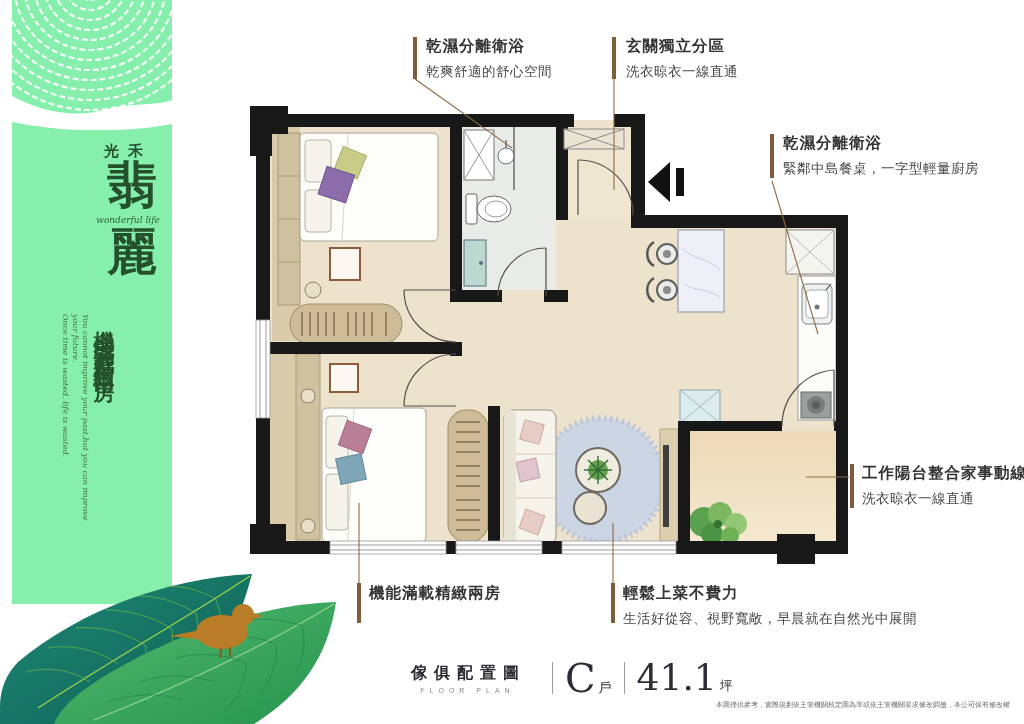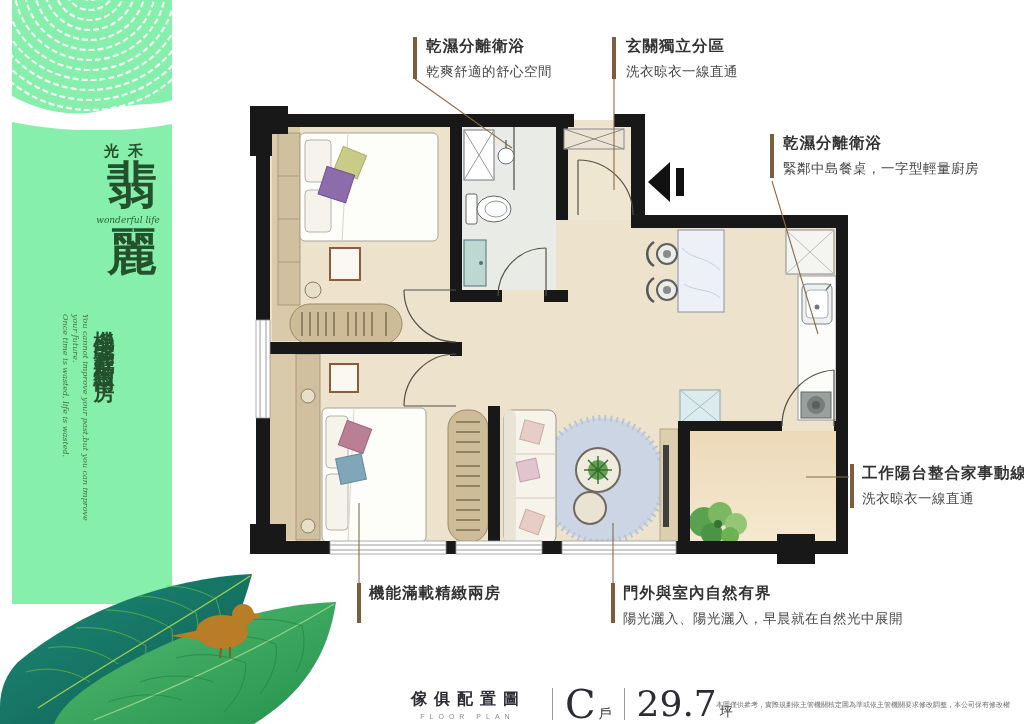--- a/index.html
+++ b/index.html
@@ -22,21 +22,21 @@
                     color:#41713a;font-family:"DejaVu Serif",serif;}
   .leaves{position:absolute;left:0;top:544px;}
   
   .plan{position:absolute;left:250px;top:98px;}
   .overlay{position:absolute;left:0;top:0;pointer-events:none;}
   
   .callout{position:absolute;white-space:nowrap;}
   .c-title{font-size:15.5px;font-weight:700;color:#333333;letter-spacing:1px;}
   .c-desc{font-size:13.5px;color:#474747;margin-top:6px;letter-spacing:0.5px;}
   
-  .footer{position:absolute;left:404px;top:684px;display:flex;align-items:center;color:#2c2c34;}
+  .footer{position:absolute;left:404px;top:658px;display:flex;align-items:center;color:#2c2c34;}
   .f-label{display:flex;flex-direction:column;align-items:center;margin-right:14px;}
   .f-label-zh{font-size:16px;letter-spacing:7px;font-weight:600;font-family:"DejaVu Serif",serif;
               text-indent:7px;}
   .f-label-en{font-size:7px;letter-spacing:5px;color:#8a8a8a;margin-top:3px;text-indent:5px;}
   .f-div{width:1px;height:32px;background:#9a9aa2;margin:0 12px;}
   .f-unit,.f-area{display:flex;align-items:baseline;font-family:"DejaVu Serif",serif;}
   .f-big{font-size:40px;line-height:40px;}
   .f-big2{font-size:36px;line-height:36px;}
   .f-small{font-size:13px;margin-left:3px;}
   .disclaimer{position:absolute;right:14px;top:700px;font-size:7px;color:#6e6e6e;letter-spacing:0;}
@@ -371,36 +371,36 @@
     <div class="c-desc">緊鄰中島餐桌，一字型輕量廚房</div>
   </div>
   <div class="callout" style="left:862px;top:463px">
     <div class="c-title">工作陽台整合家事動線</div>
     <div class="c-desc">洗衣晾衣一線直通</div>
   </div>
   <div class="callout" style="left:369px;top:583px">
     <div class="c-title">機能滿載精緻兩房</div>
   </div>
   <div class="callout" style="left:623px;top:583px">
-    <div class="c-title">門外與室內自然有界</div>
-    <div class="c-desc">陽光灑入、陽光灑入，早晨就在自然光中展開</div>
+    <div class="c-title">輕鬆上菜不費力</div>
+    <div class="c-desc">生活好從容、視野寬敞，早晨就在自然光中展開</div>
   </div>
 
   <div class="footer">
     <div class="f-label">
       <div class="f-label-zh">傢俱配置圖</div>
       <div class="f-label-en">FLOOR PLAN</div>
     </div>
     <div class="f-div"></div>
     <div class="f-unit">
       <span class="f-big">C</span>
       <span class="f-small">戶</span>
     </div>
     <div class="f-div"></div>
     <div class="f-area">
-      <span class="f-big2">29.7</span>
+      <span class="f-big2">41.1</span>
       <span class="f-small">坪</span>
     </div>
   </div>
 
   <div class="disclaimer">本圖僅供參考，實際規劃依主管機關核定圖為準或依主管機關要求修改調整，本公司保有修改權</div>
 
 </div>
 
 </body></html>

